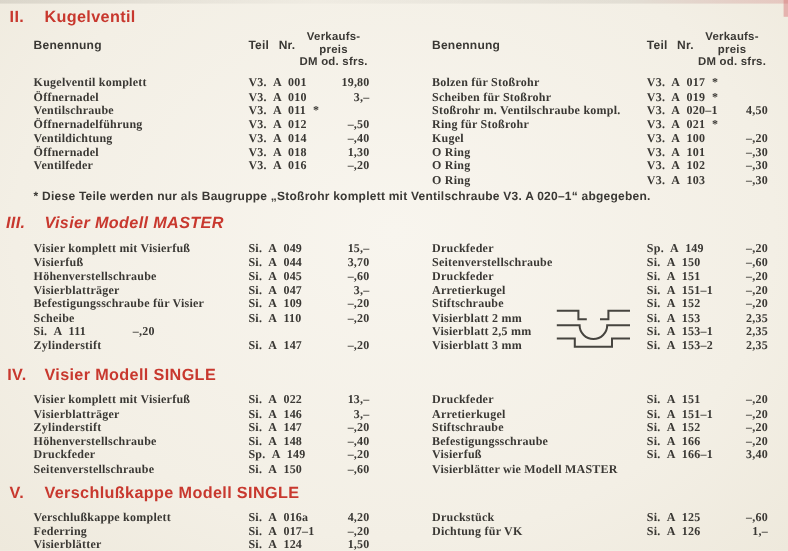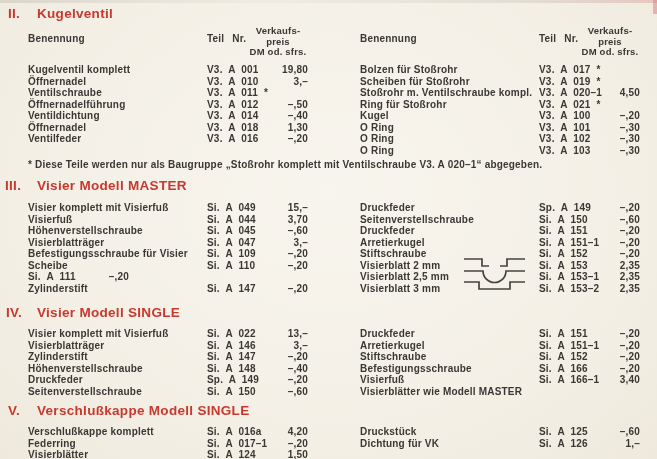--- a/index.html
+++ b/index.html
@@ -30,21 +30,21 @@
   .sec-num { width:29px; flex:0 0 29px; }
   .cols { display:flex; padding-left:28px; }
   .col { width:280px; flex:0 0 280px; position:relative; }
   .col + .col { margin-left:52px; }
   .thead { display:flex; position:relative; height:32px; margin-top:4px; font-size:10px; letter-spacing:.2px; }
   .th-name { flex:1; padding-top:7px; }
   .th-part { width:70px; flex:0 0 70px; padding-top:7px; word-spacing:5px; white-space:nowrap; }
   .th-price { width:31px; flex:0 0 31px; position:relative; }
   .price-lines { position:absolute; top:0; right:-16px; width:92px; text-align:center; font-size:9.5px; line-height:10.5px; }
   .rows { margin-top:6px; font-size:10px; line-height:11.5px; letter-spacing:.2px; position:relative; }
-  .row { display:flex; white-space:nowrap; }
+  .row { display:flex; white-space:nowrap;font-family:Liberation Serif, serif; }
   .c-name { flex:1; overflow:visible; }
   .c-part { width:70px; flex:0 0 70px; word-spacing:3px; }
   .c-price { width:31px; flex:0 0 31px; text-align:right; }
   .footnote { margin:3px 0 0 28px; font-size:10px; line-height:12px; letter-spacing:.2px; }
   .mt-sec3 { margin-top:7px; }
   .mt-sec4 { margin-top:11px; }
   .mt-sec5 { margin-top:6px; }
   .rows-sec2 { margin-top:6px; }
   .rows-sec3 { margin-top:8px; }
   .rows-sec4 { margin-top:7px; }
@@ -163,21 +163,21 @@
               <span class="c-part">V3. A 103</span>
               <span class="c-price">–,30</span>
             </div>
           </div>
       </div>
     </div>
     <div class="footnote">* Diese Teile werden nur als Baugruppe „Stoßrohr komplett mit Ventilschraube V3. A 020–1“ abgegeben.</div>
   </div>
 
   <div>
-    <div class="sec-title mt-sec3" style="color: rgb(200, 56, 46);">
+    <div class="sec-title mt-sec3" style="color: rgb(200, 56, 46); font-style: italic;">
       <span class="sec-num" style="padding-left:0; margin-left:-3px; width:32px; flex-basis:32px;">III.</span>
       <span class="sec-name">Visier Modell MASTER</span>
     </div>
     <div class="cols">
       <div class="col">
         <div class="rows rows-sec3">
             <div class="row">
               <span class="c-name">Visier komplett mit Visierfuß</span>
               <span class="c-part">Si. A 049</span>
               <span class="c-price">15,–</span>

